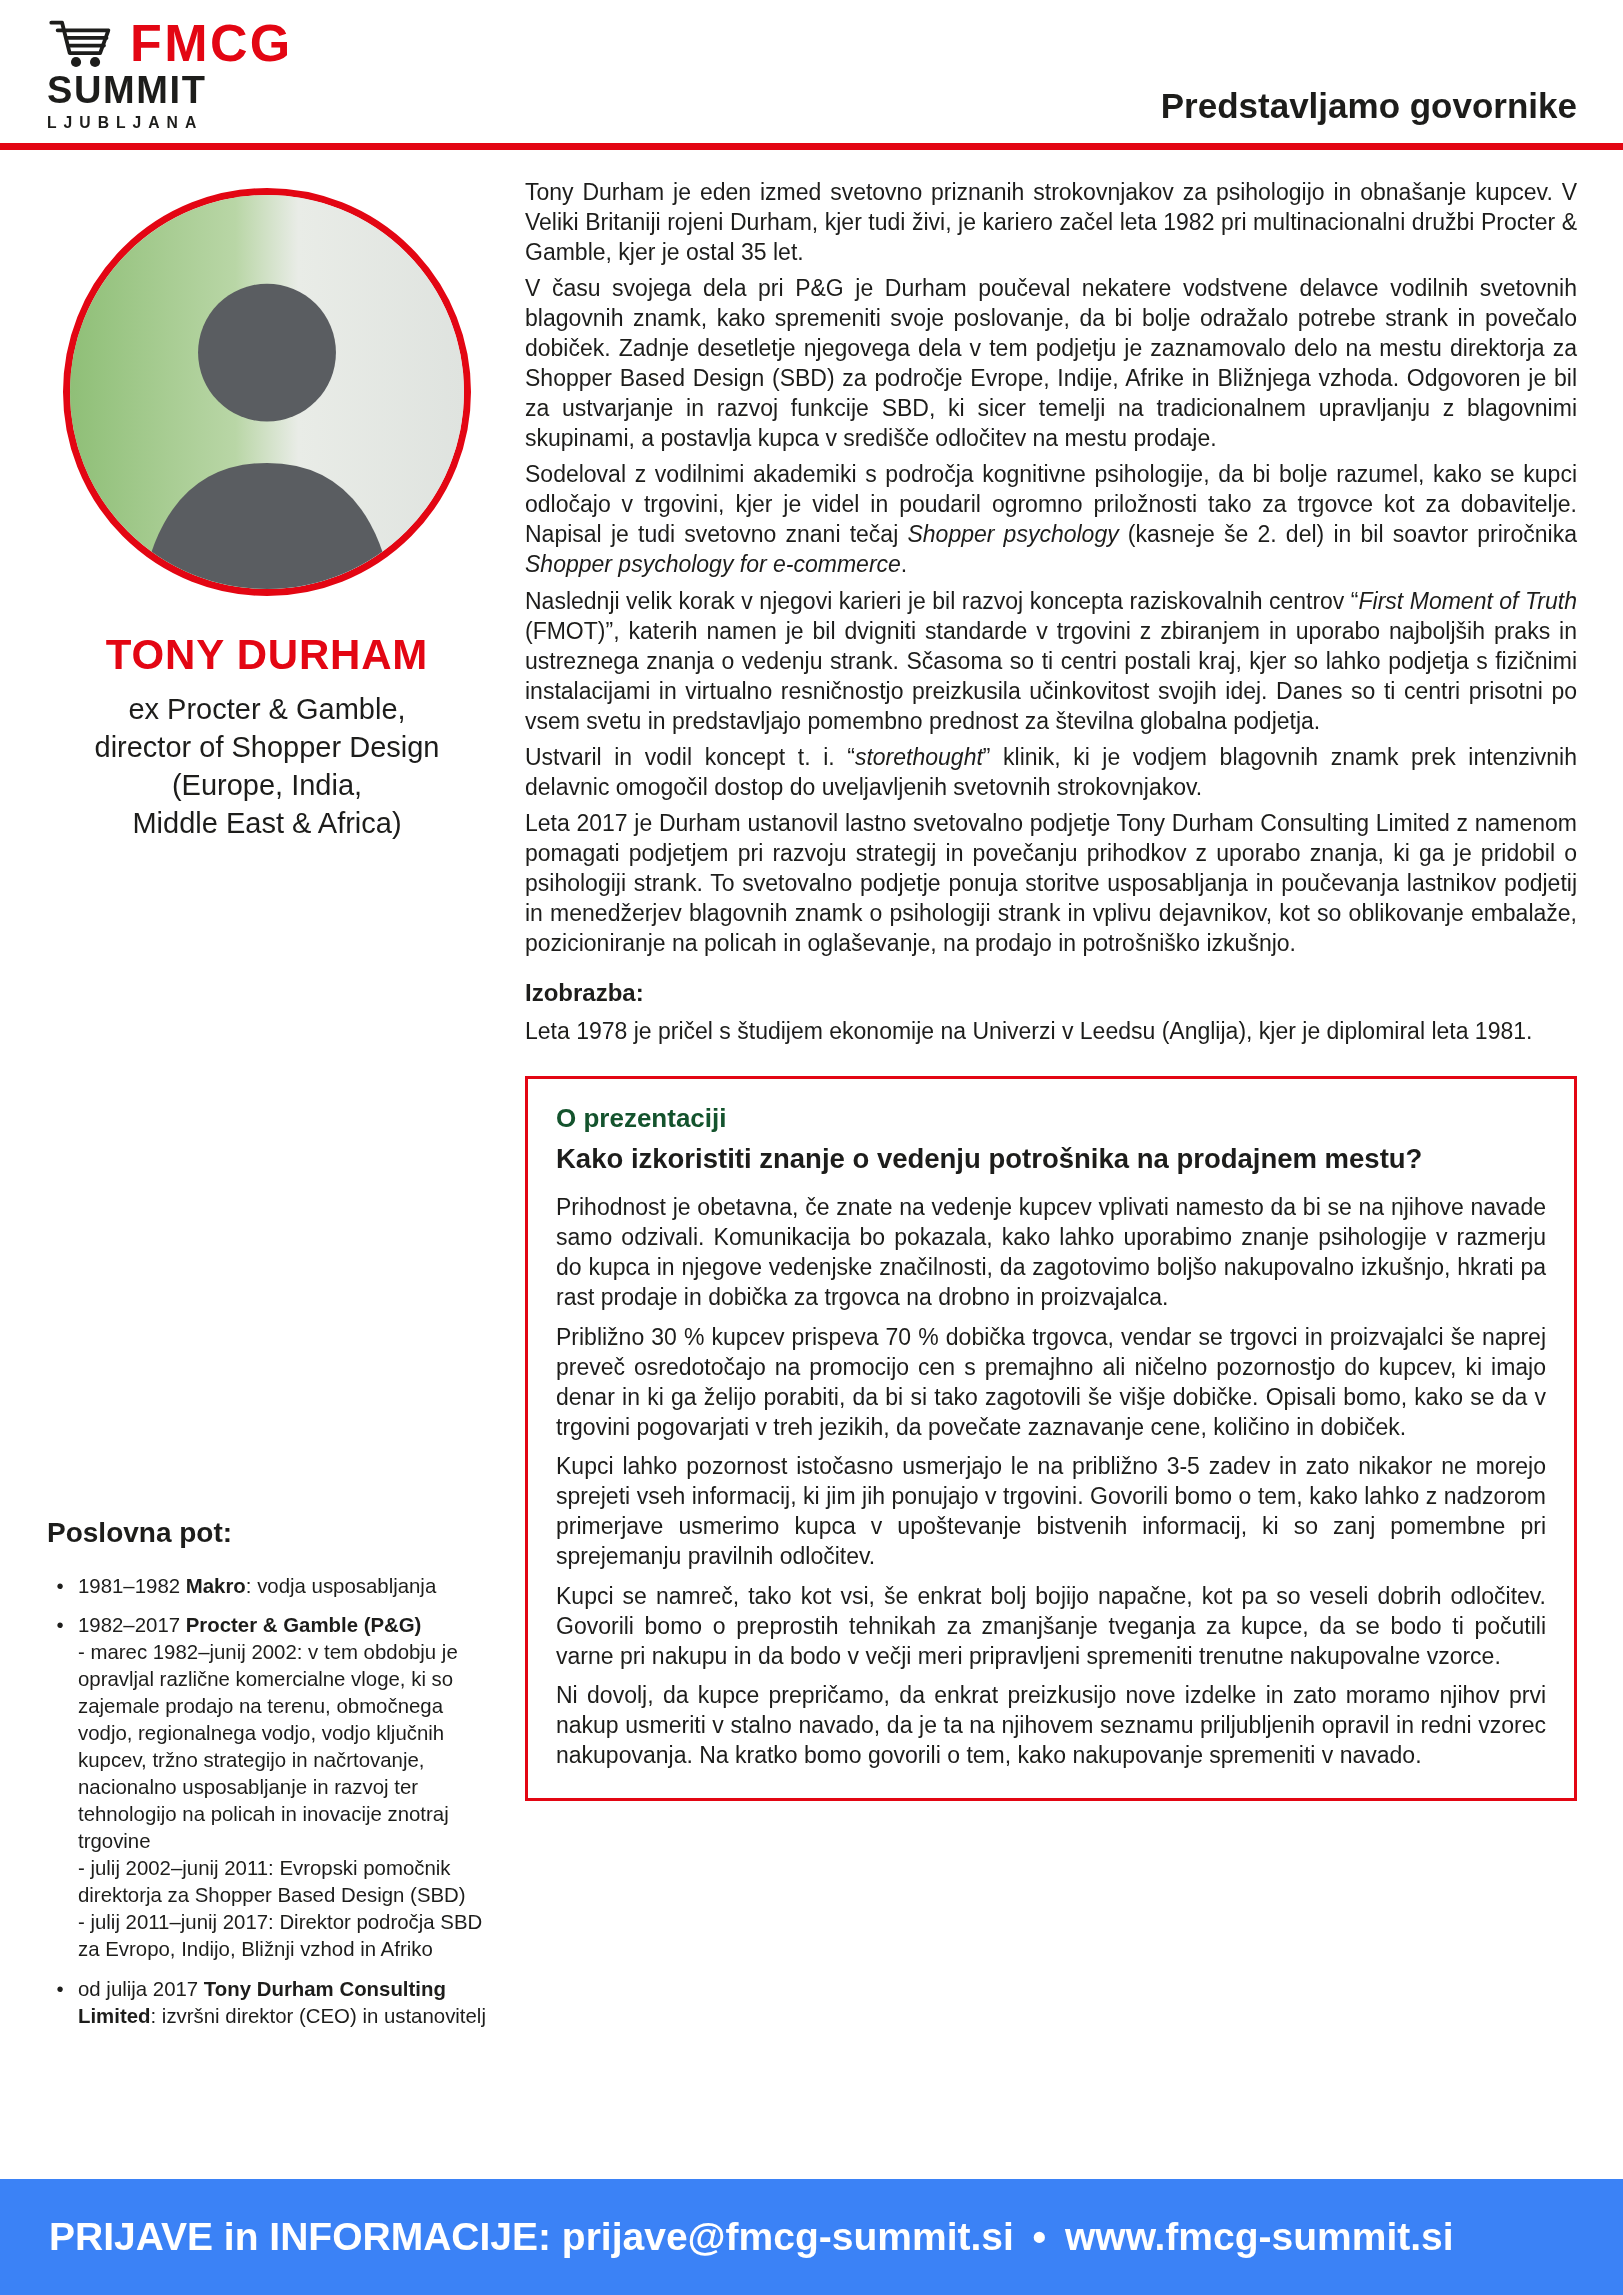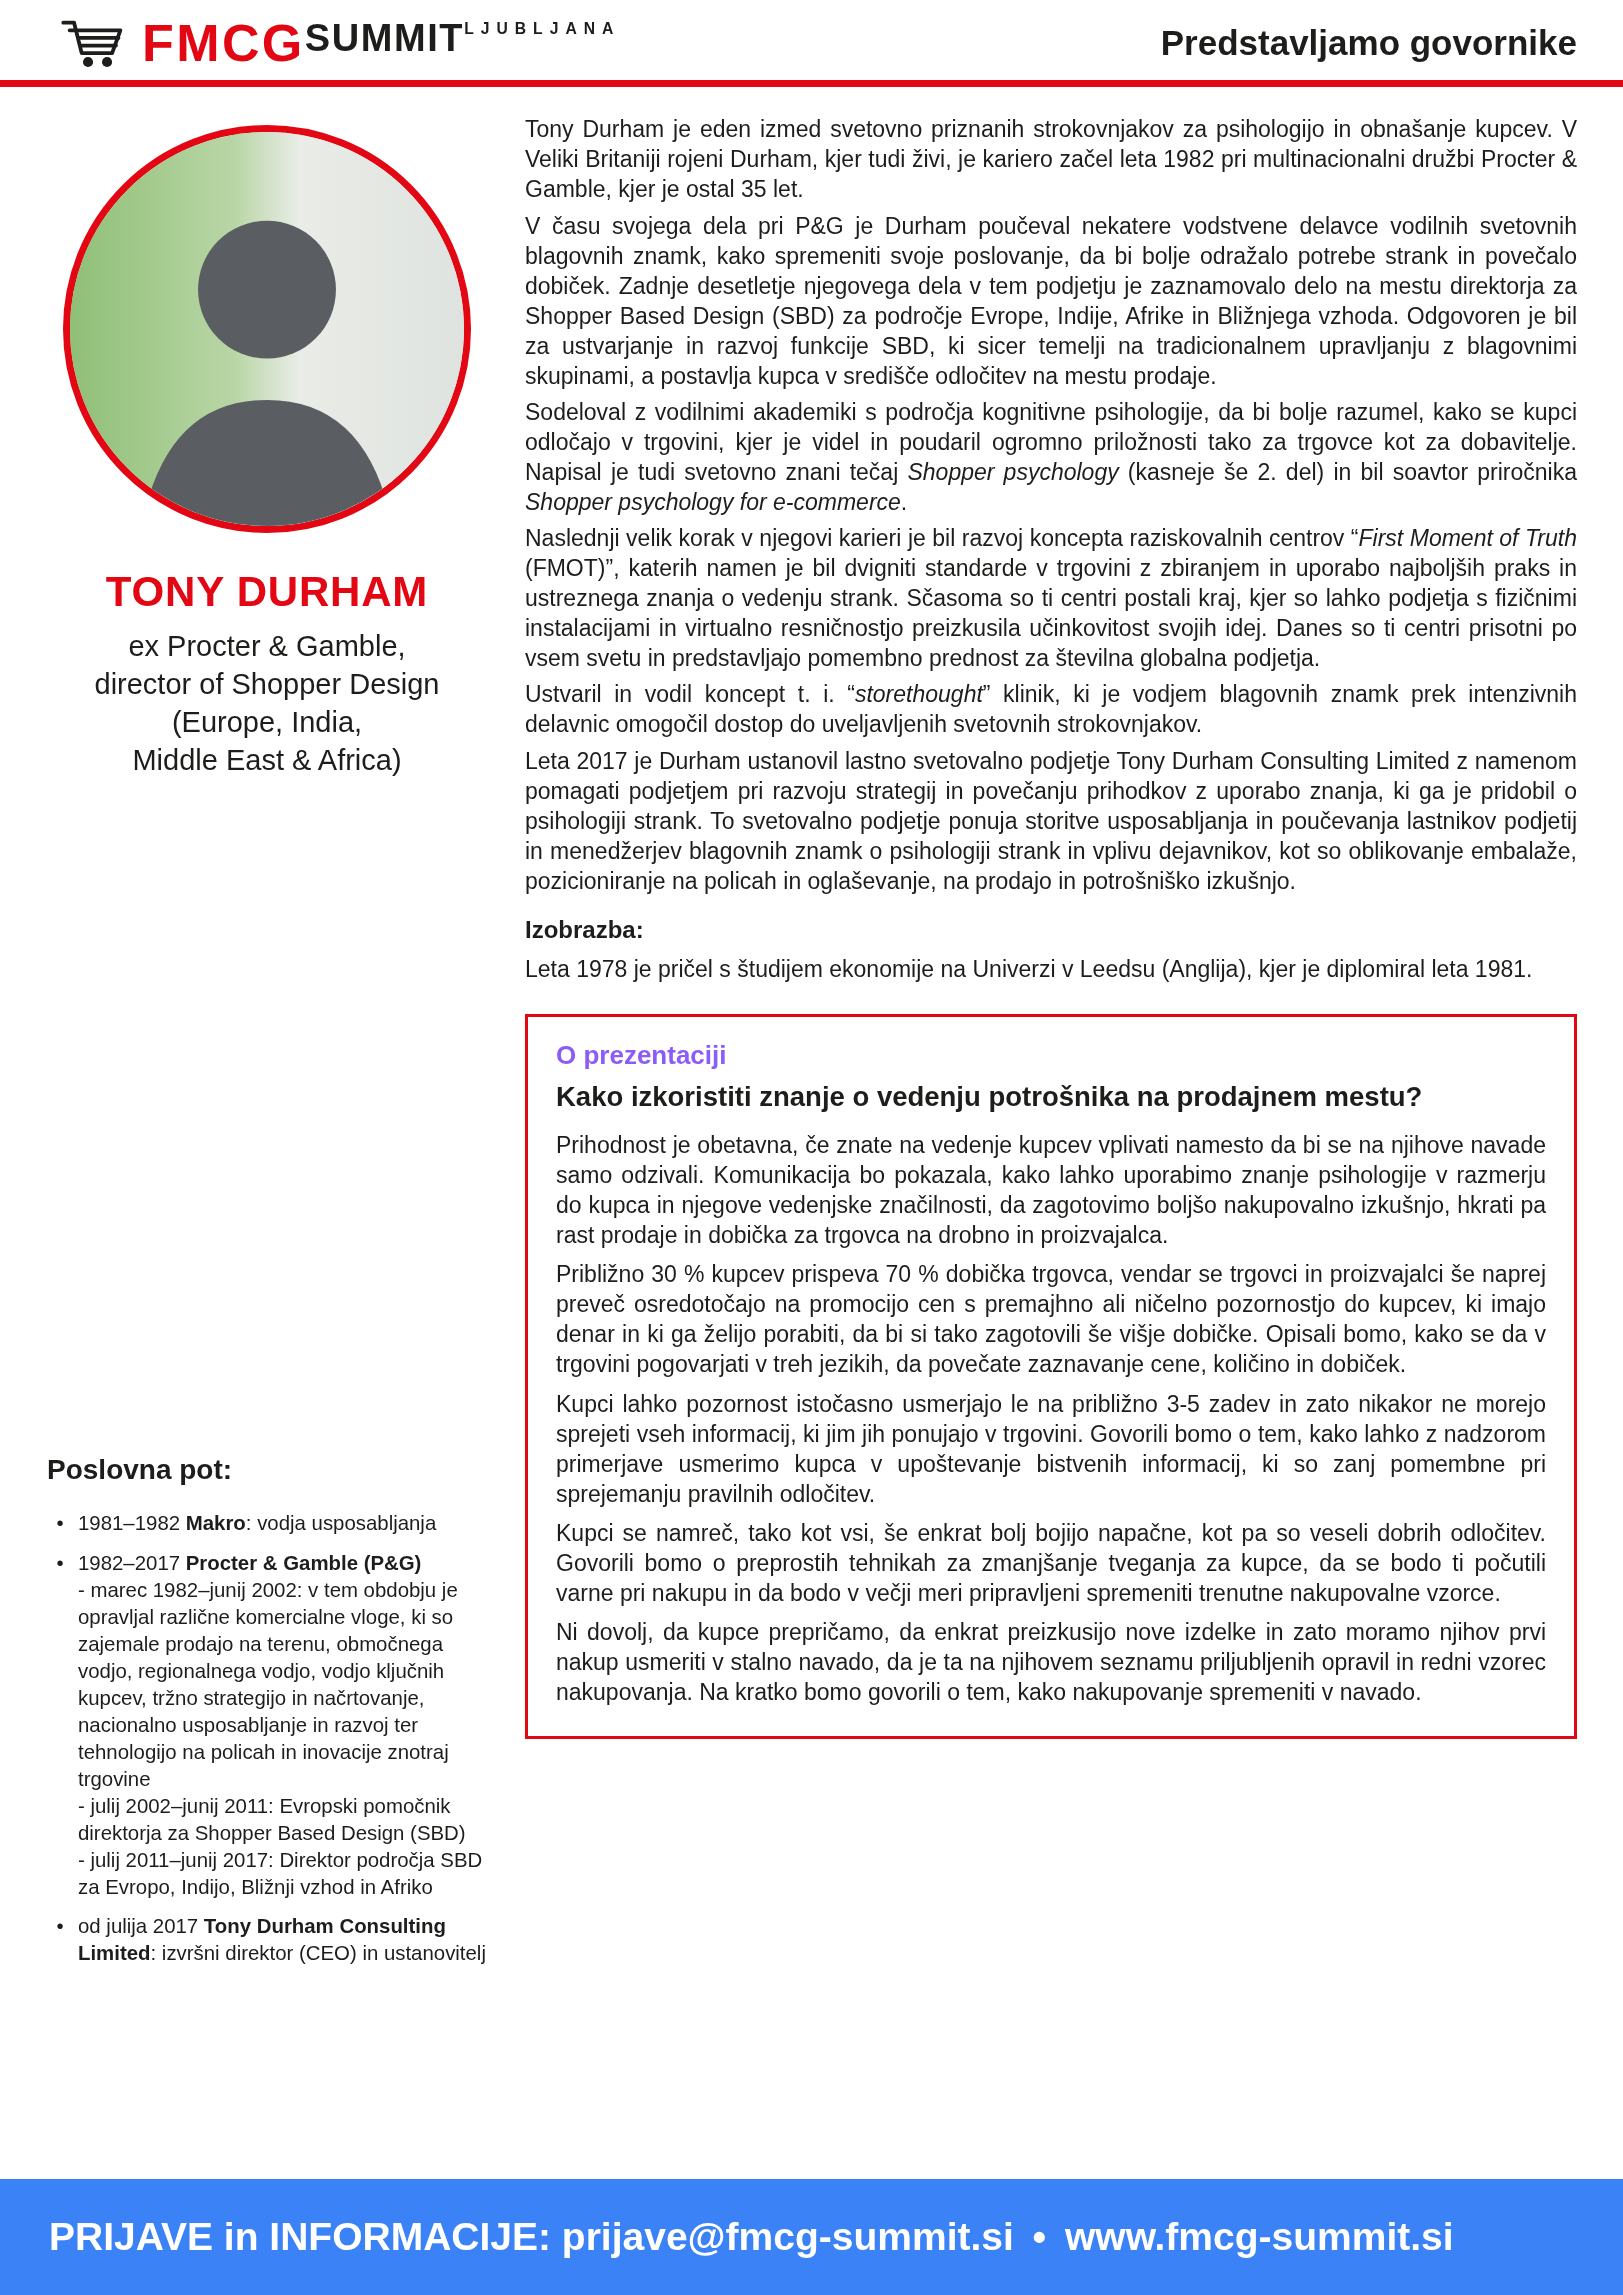--- a/index.html
+++ b/index.html
@@ -2,21 +2,21 @@
 <html lang="sl" style="font-size:12.6px"><head>
 <meta charset="utf-8">
 <style>
   * { margin:0; padding:0; box-sizing:border-box; }
   html,body { background:#ffffff; }
   body { font-family:"Liberation Sans", sans-serif; color:#1d1d1b; }
   .page { position:relative; width:1623px; height:2295px; background:#ffffff; overflow:hidden; margin:0 auto; }
 
   
   .header { display:flex; justify-content:space-between; align-items:flex-end; padding:17.3px 46px 11px 47px; }
-  .logo { display:flex; flex-direction:row;margin-left:12px; }
+  .logo { display:flex; flex-direction:column; }
   .logo-top { display:flex; align-items:center; gap:11px; }
   .cart svg { width:72px; height:52px; display:block; }
   .logo-fmcg { font-size:52px; font-weight:bold; color:#e30613; letter-spacing:2.4px; line-height:1; }
   .logo-summit { font-size:38px; font-weight:bold; color:#1d1d1b; letter-spacing:1.6px; line-height:1.05; margin-top:1.6px; }
   .logo-city { font-size:15.7px; font-weight:bold; color:#1d1d1b; letter-spacing:7px; margin-top:3.1px; }
   .tagline { font-size:35px; font-weight:bold; color:#1d1d1b; padding-bottom:6.3px; }
   .red-rule { height:7px; background:#e30613; width:100%; }
 
   
   .content { display:flex; padding:27px 46px 0 47px; }
@@ -34,21 +34,21 @@
   .career ul { list-style:none; }
   .career li { position:relative; padding-left:31px; font-size:20.4px; line-height:27px; margin-bottom:12.6px; }
   .career li::before { content:"•"; position:absolute; left:9.4px; top:0; font-size:20.4px; }
 
   
   .para { font-size:23px; line-height:30px; text-align:justify; color:#1d1d1b; margin-bottom:6.3px; }
   .para i { font-style:italic; }
   .edu-h { font-size:24px; font-weight:bold; margin:20.4px 0 9.4px; }
 
   .pres-box { border:3.9px solid #e30613; margin-top:30px; padding:23.6px 28px 19px; }
-  .pres-h { font-size:26px; font-weight:bold; color:#8b5cf6; margin-bottom:9.4px; }
+  .pres-h { font-size:26px; font-weight:bold; color:#14532d; margin-bottom:9.4px; }
   .pres-q { font-size:27.5px; font-weight:bold; color:#1d1d1b; margin-bottom:17.3px; }
   .pres-box .para { margin-bottom:9.4px; }
 
   
   .footer { position:absolute; left:0; right:0; bottom:0; height:116px; background:#3b82f6; display:flex; align-items:center; padding:0 46px 0 49px; }
   .footer-text { font-size:39px; font-weight:bold; color:#ffffff; white-space:nowrap; }
   .footer-text a { color:#ffffff; text-decoration:none; cursor:pointer; }
   .footer-sep { margin:0 7.9px; }
 </style>
 </head>

